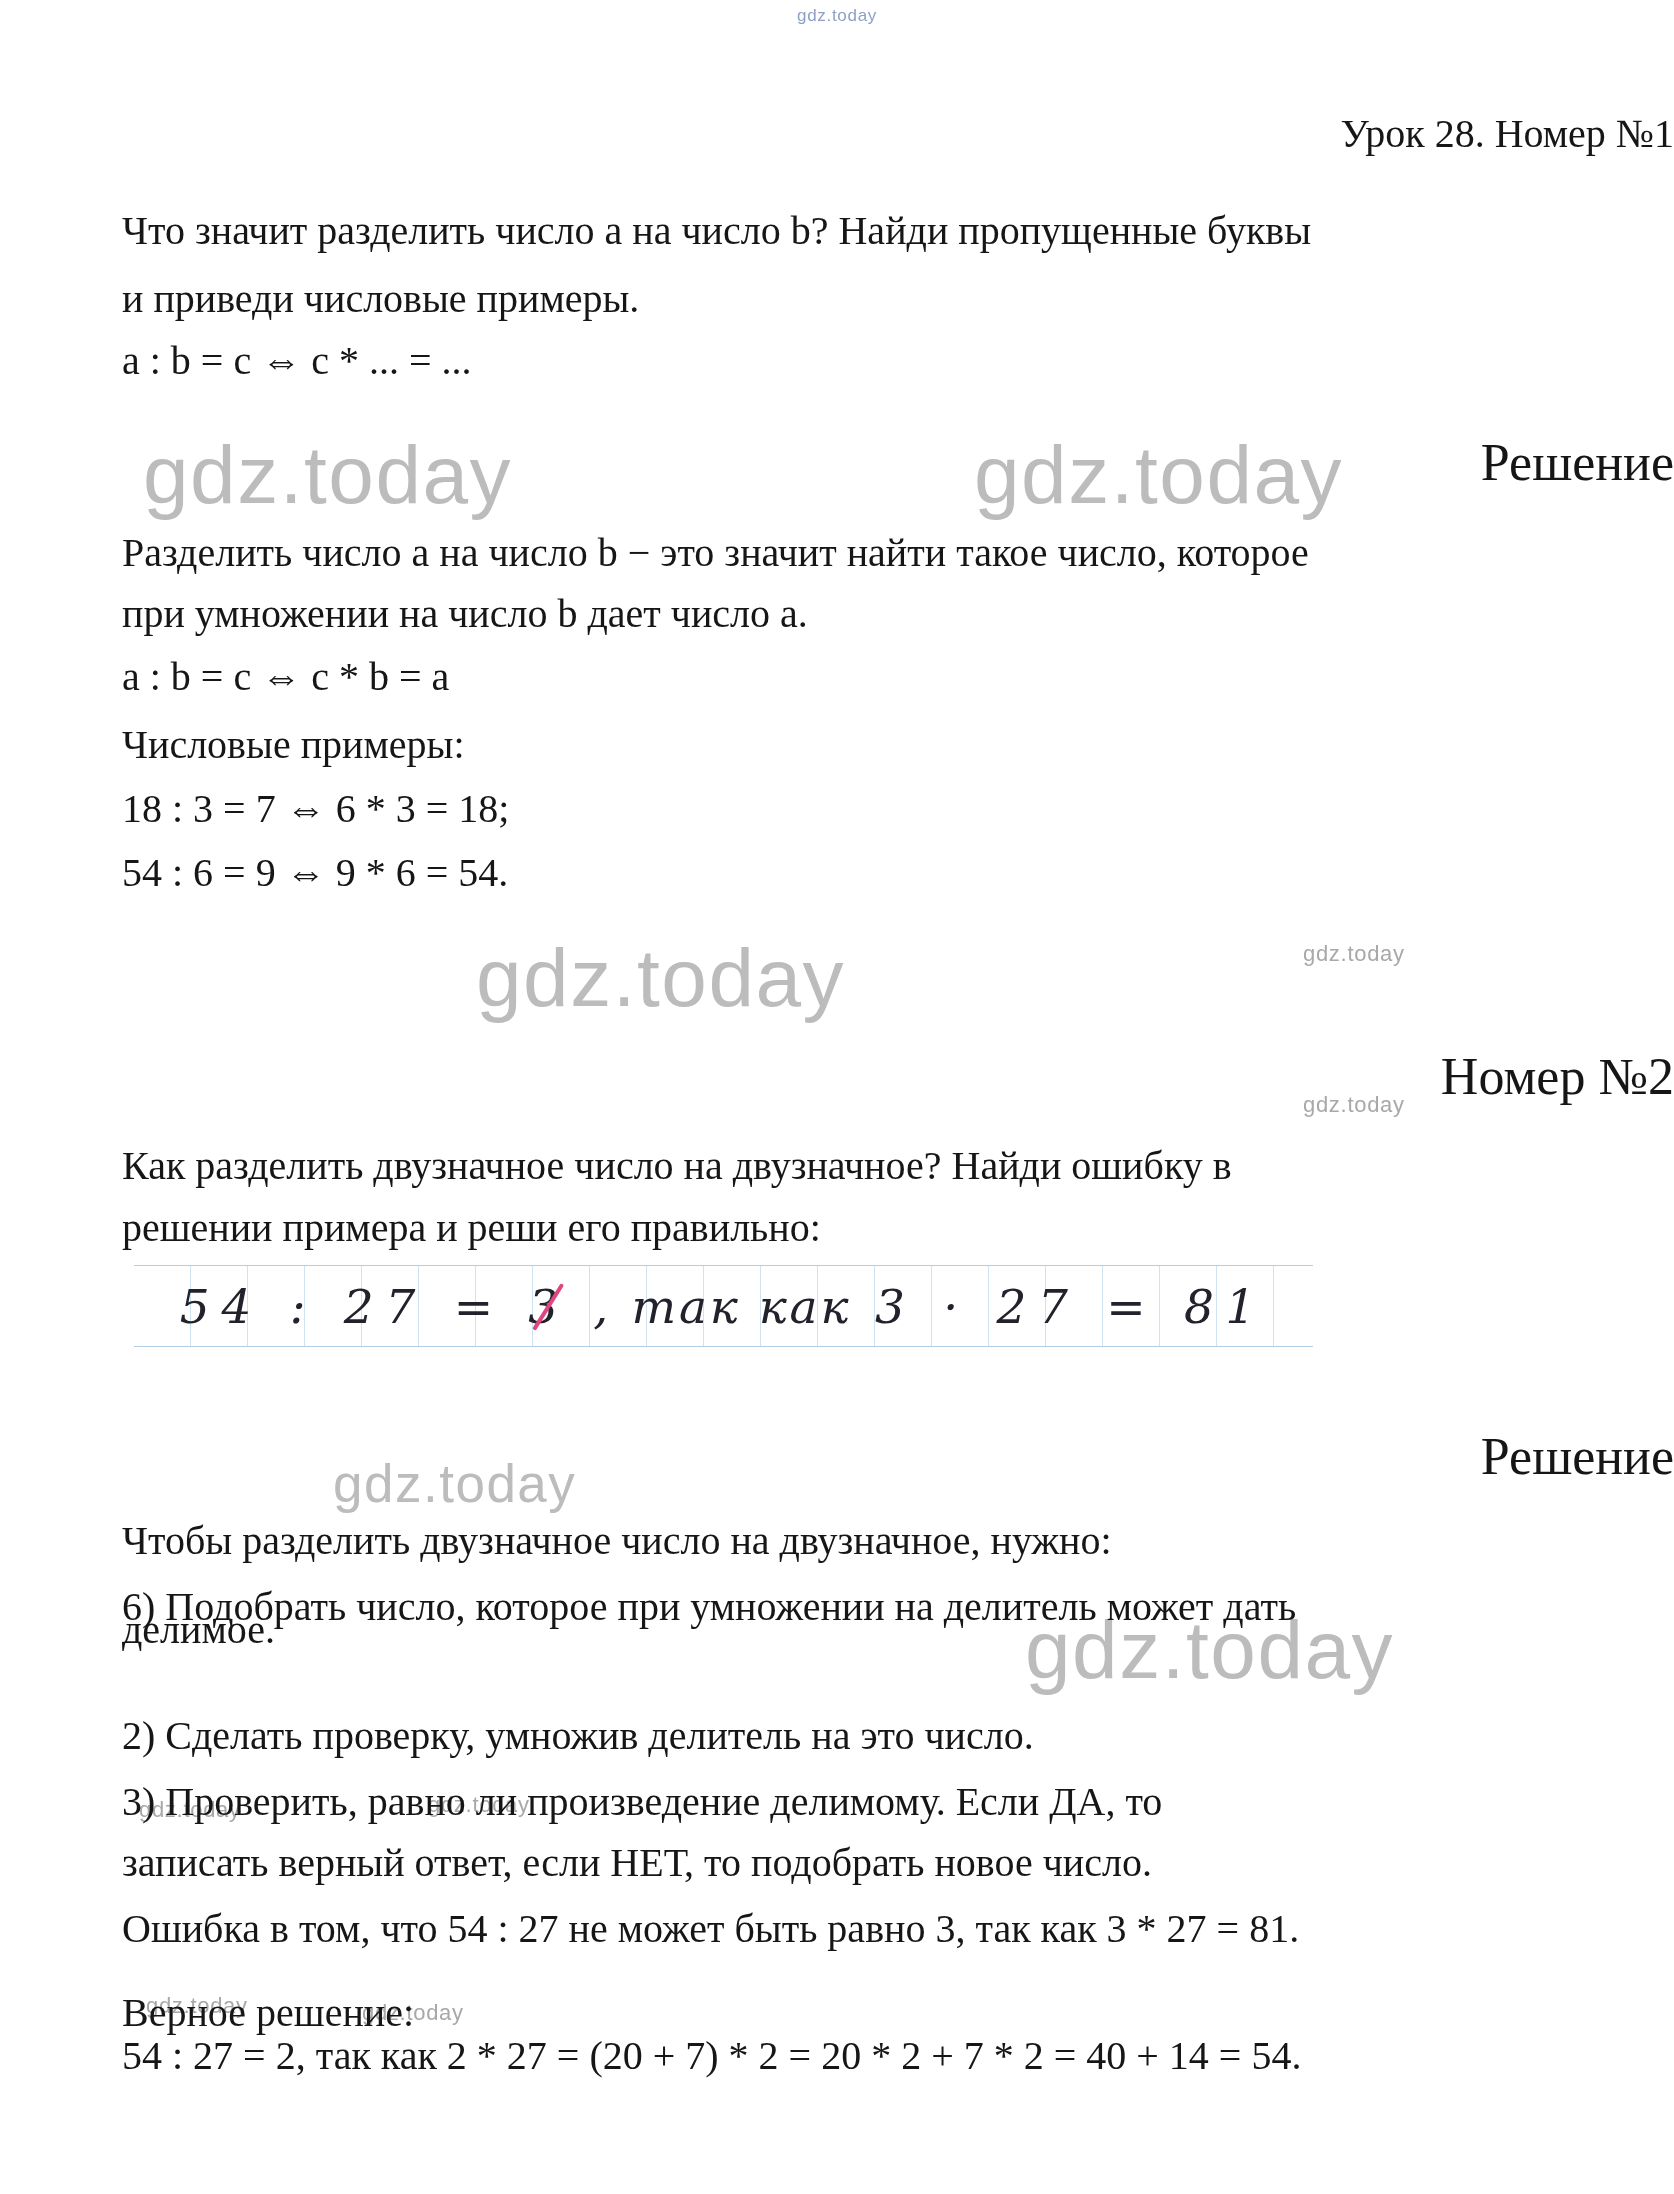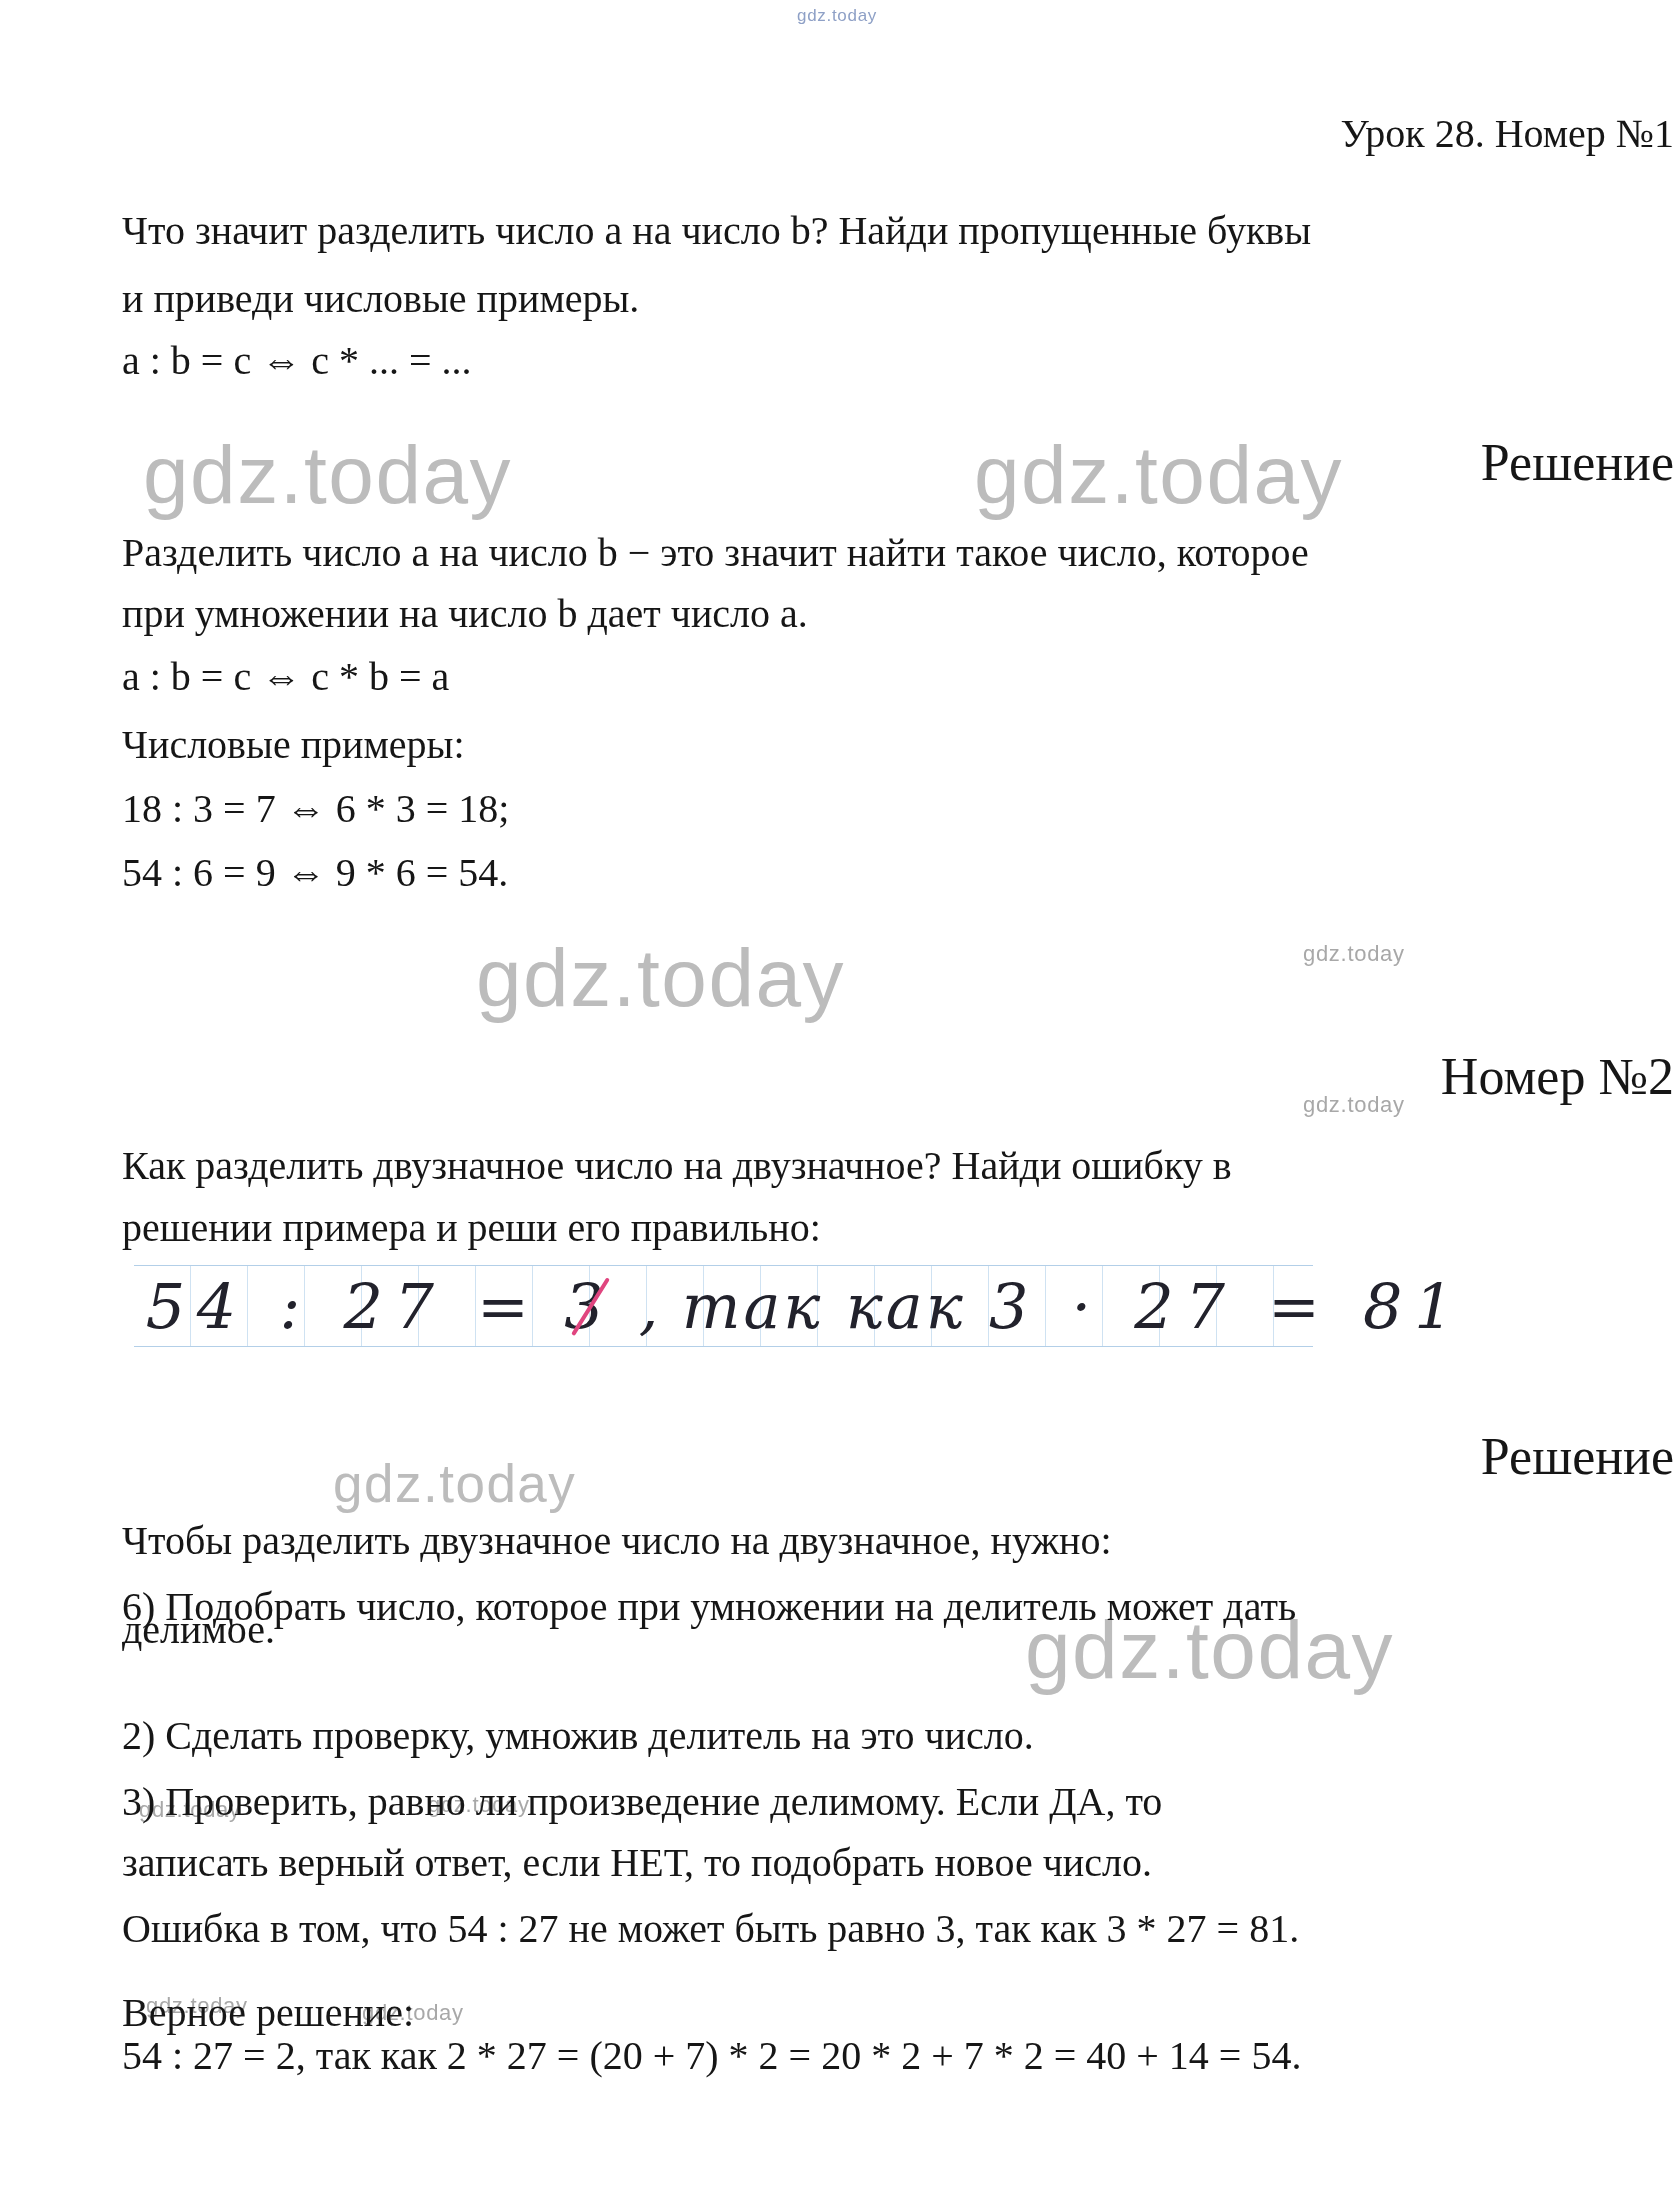--- a/index.html
+++ b/index.html
@@ -46,24 +46,24 @@
     position:absolute;
     top:1265px; left:134px;
     width:1179px; height:82px;
     box-sizing:border-box;
     border-top:1.5px solid #b3cfe8;
     border-bottom:1.5px solid #b3cfe8;
     background:
       repeating-linear-gradient(90deg, rgba(0,0,0,0) 0px, rgba(0,0,0,0) 56px, #cfe2f2 56px, #cfe2f2 57px);
     display:flex;
     align-items:center;
-    justify-content:space-between;
+    justify-content:center;
     font-family:"DejaVu Serif","Liberation Serif",serif;
     font-style:italic;
-    font-size:62px;
+    font-size:47px;
     color:#22222c;
   }
   .hw { margin:0 11.7px; white-space:nowrap; }
   .hw-num { letter-spacing:11.7px; }
   .hw-words { letter-spacing:2.9px; }
   .crossed {
     position:relative;
     display:inline-block;
   }
   .crossed::after {

